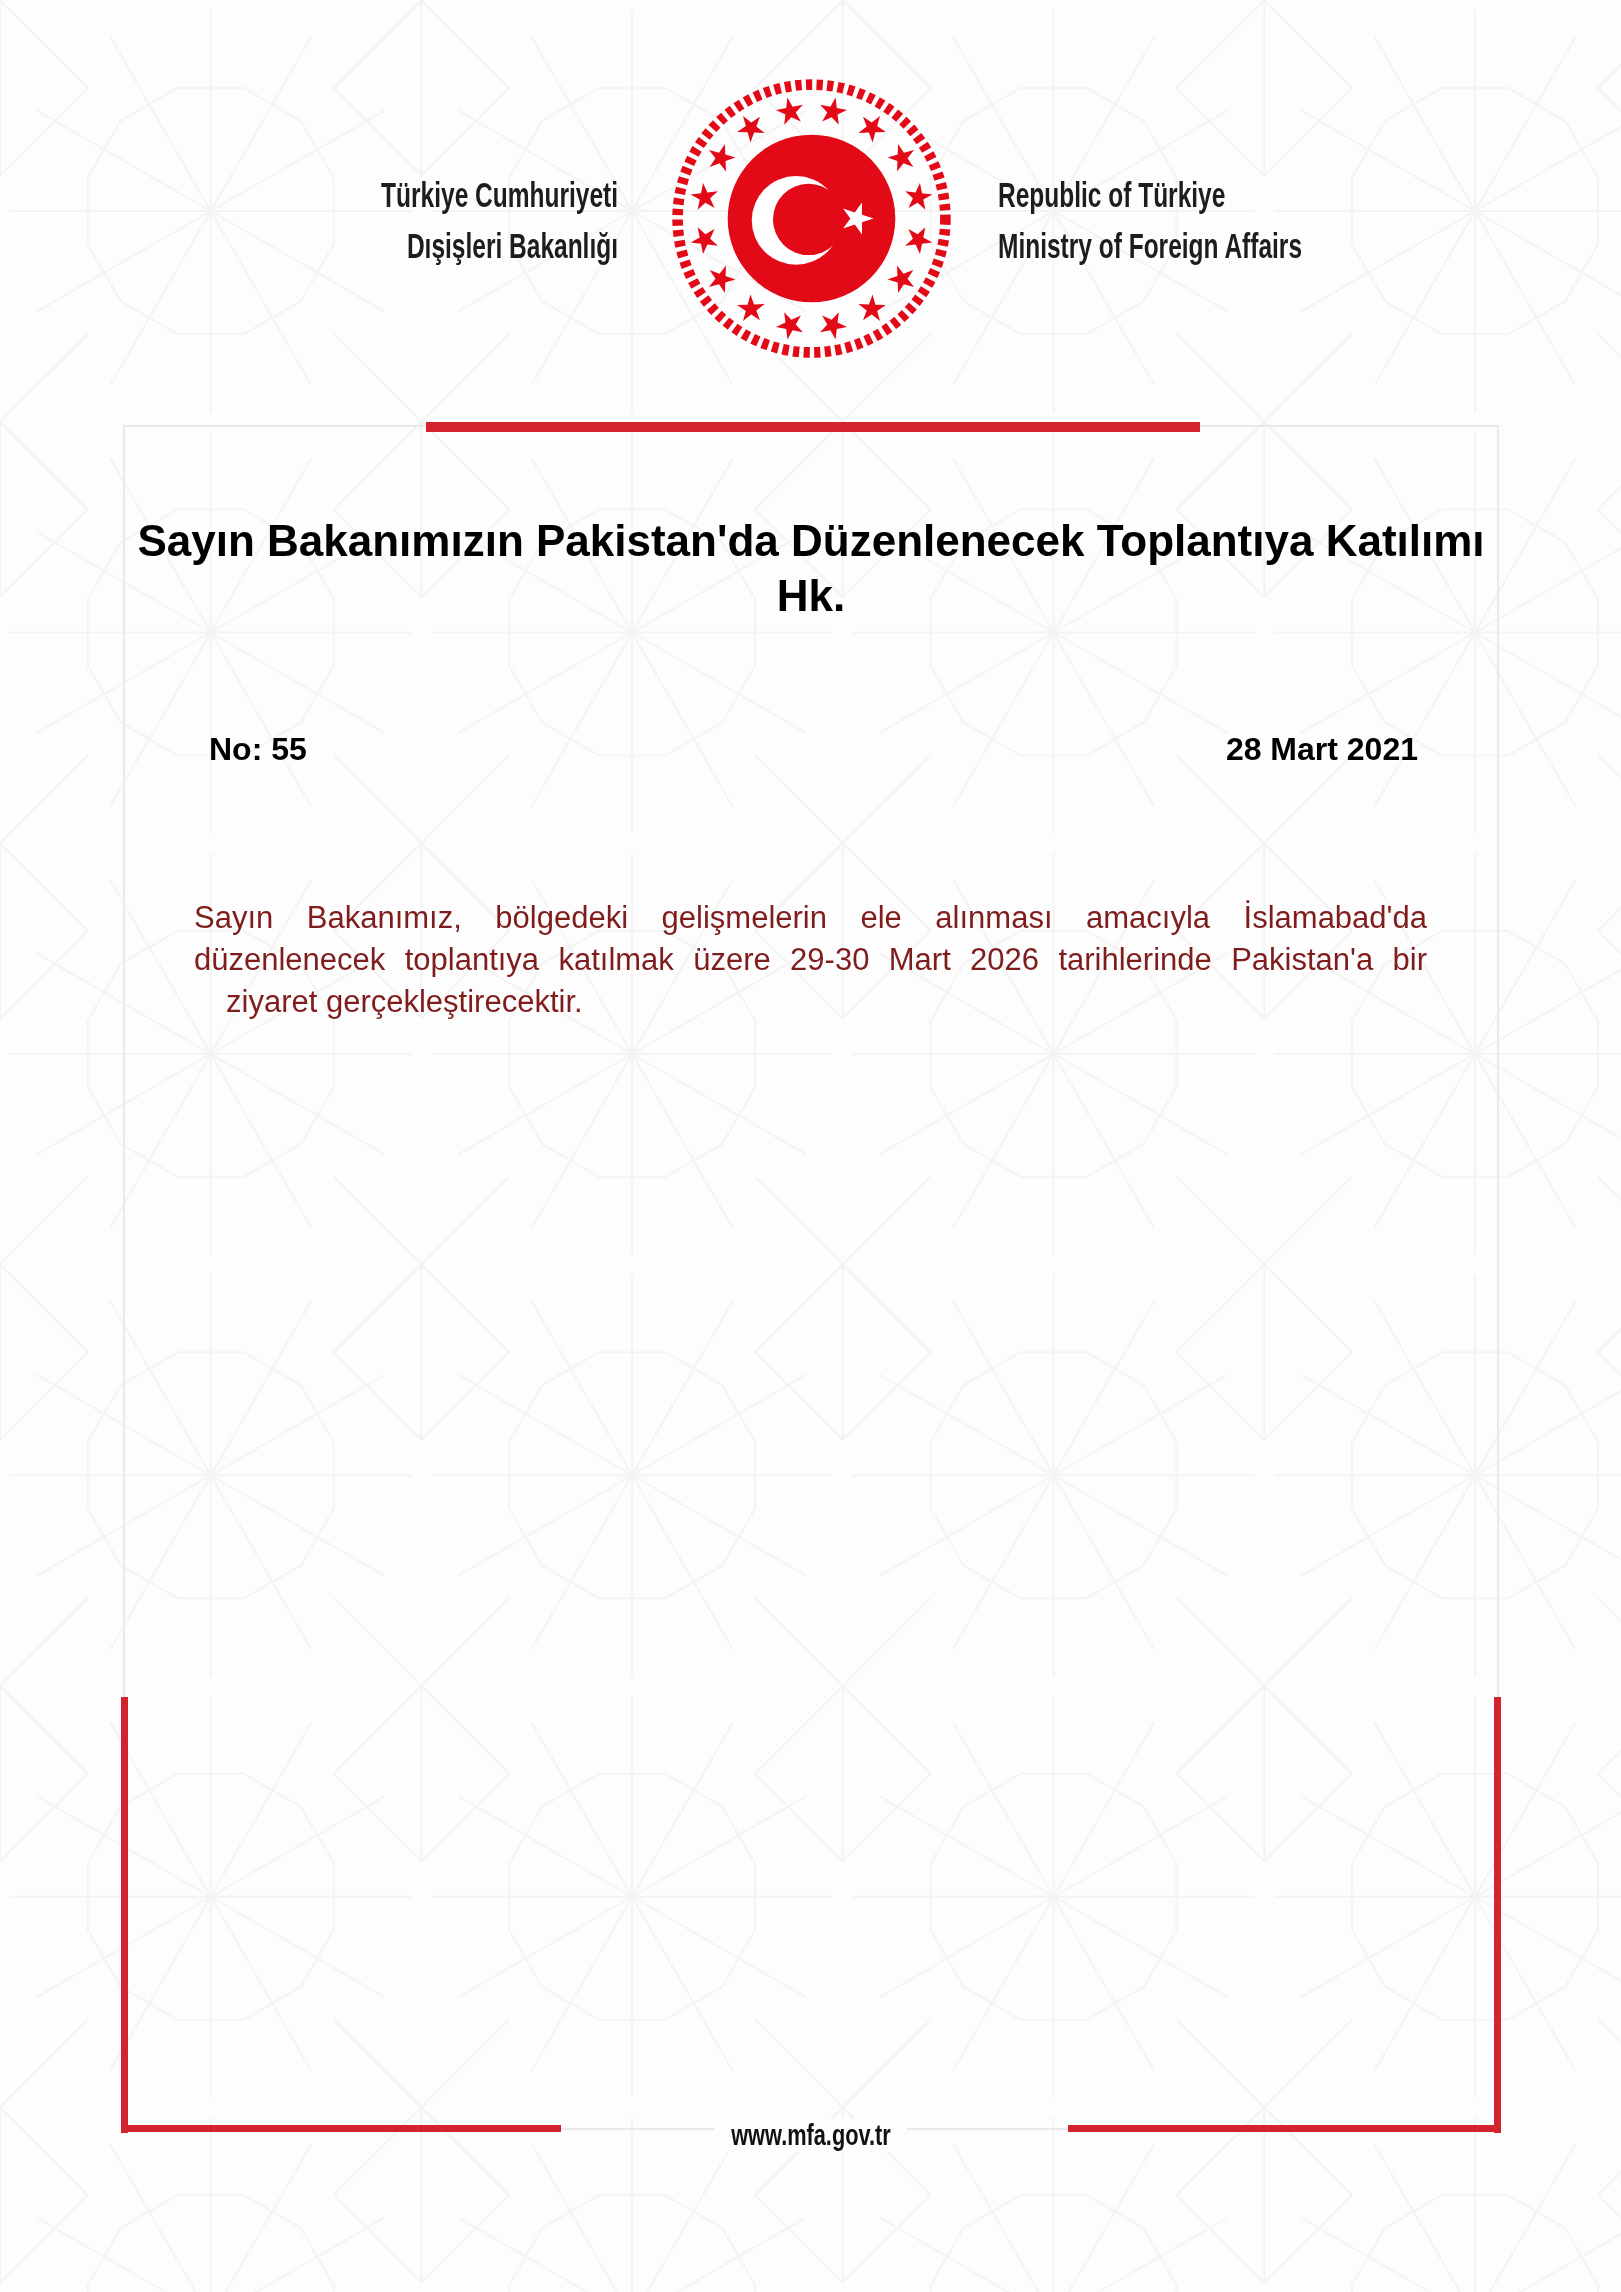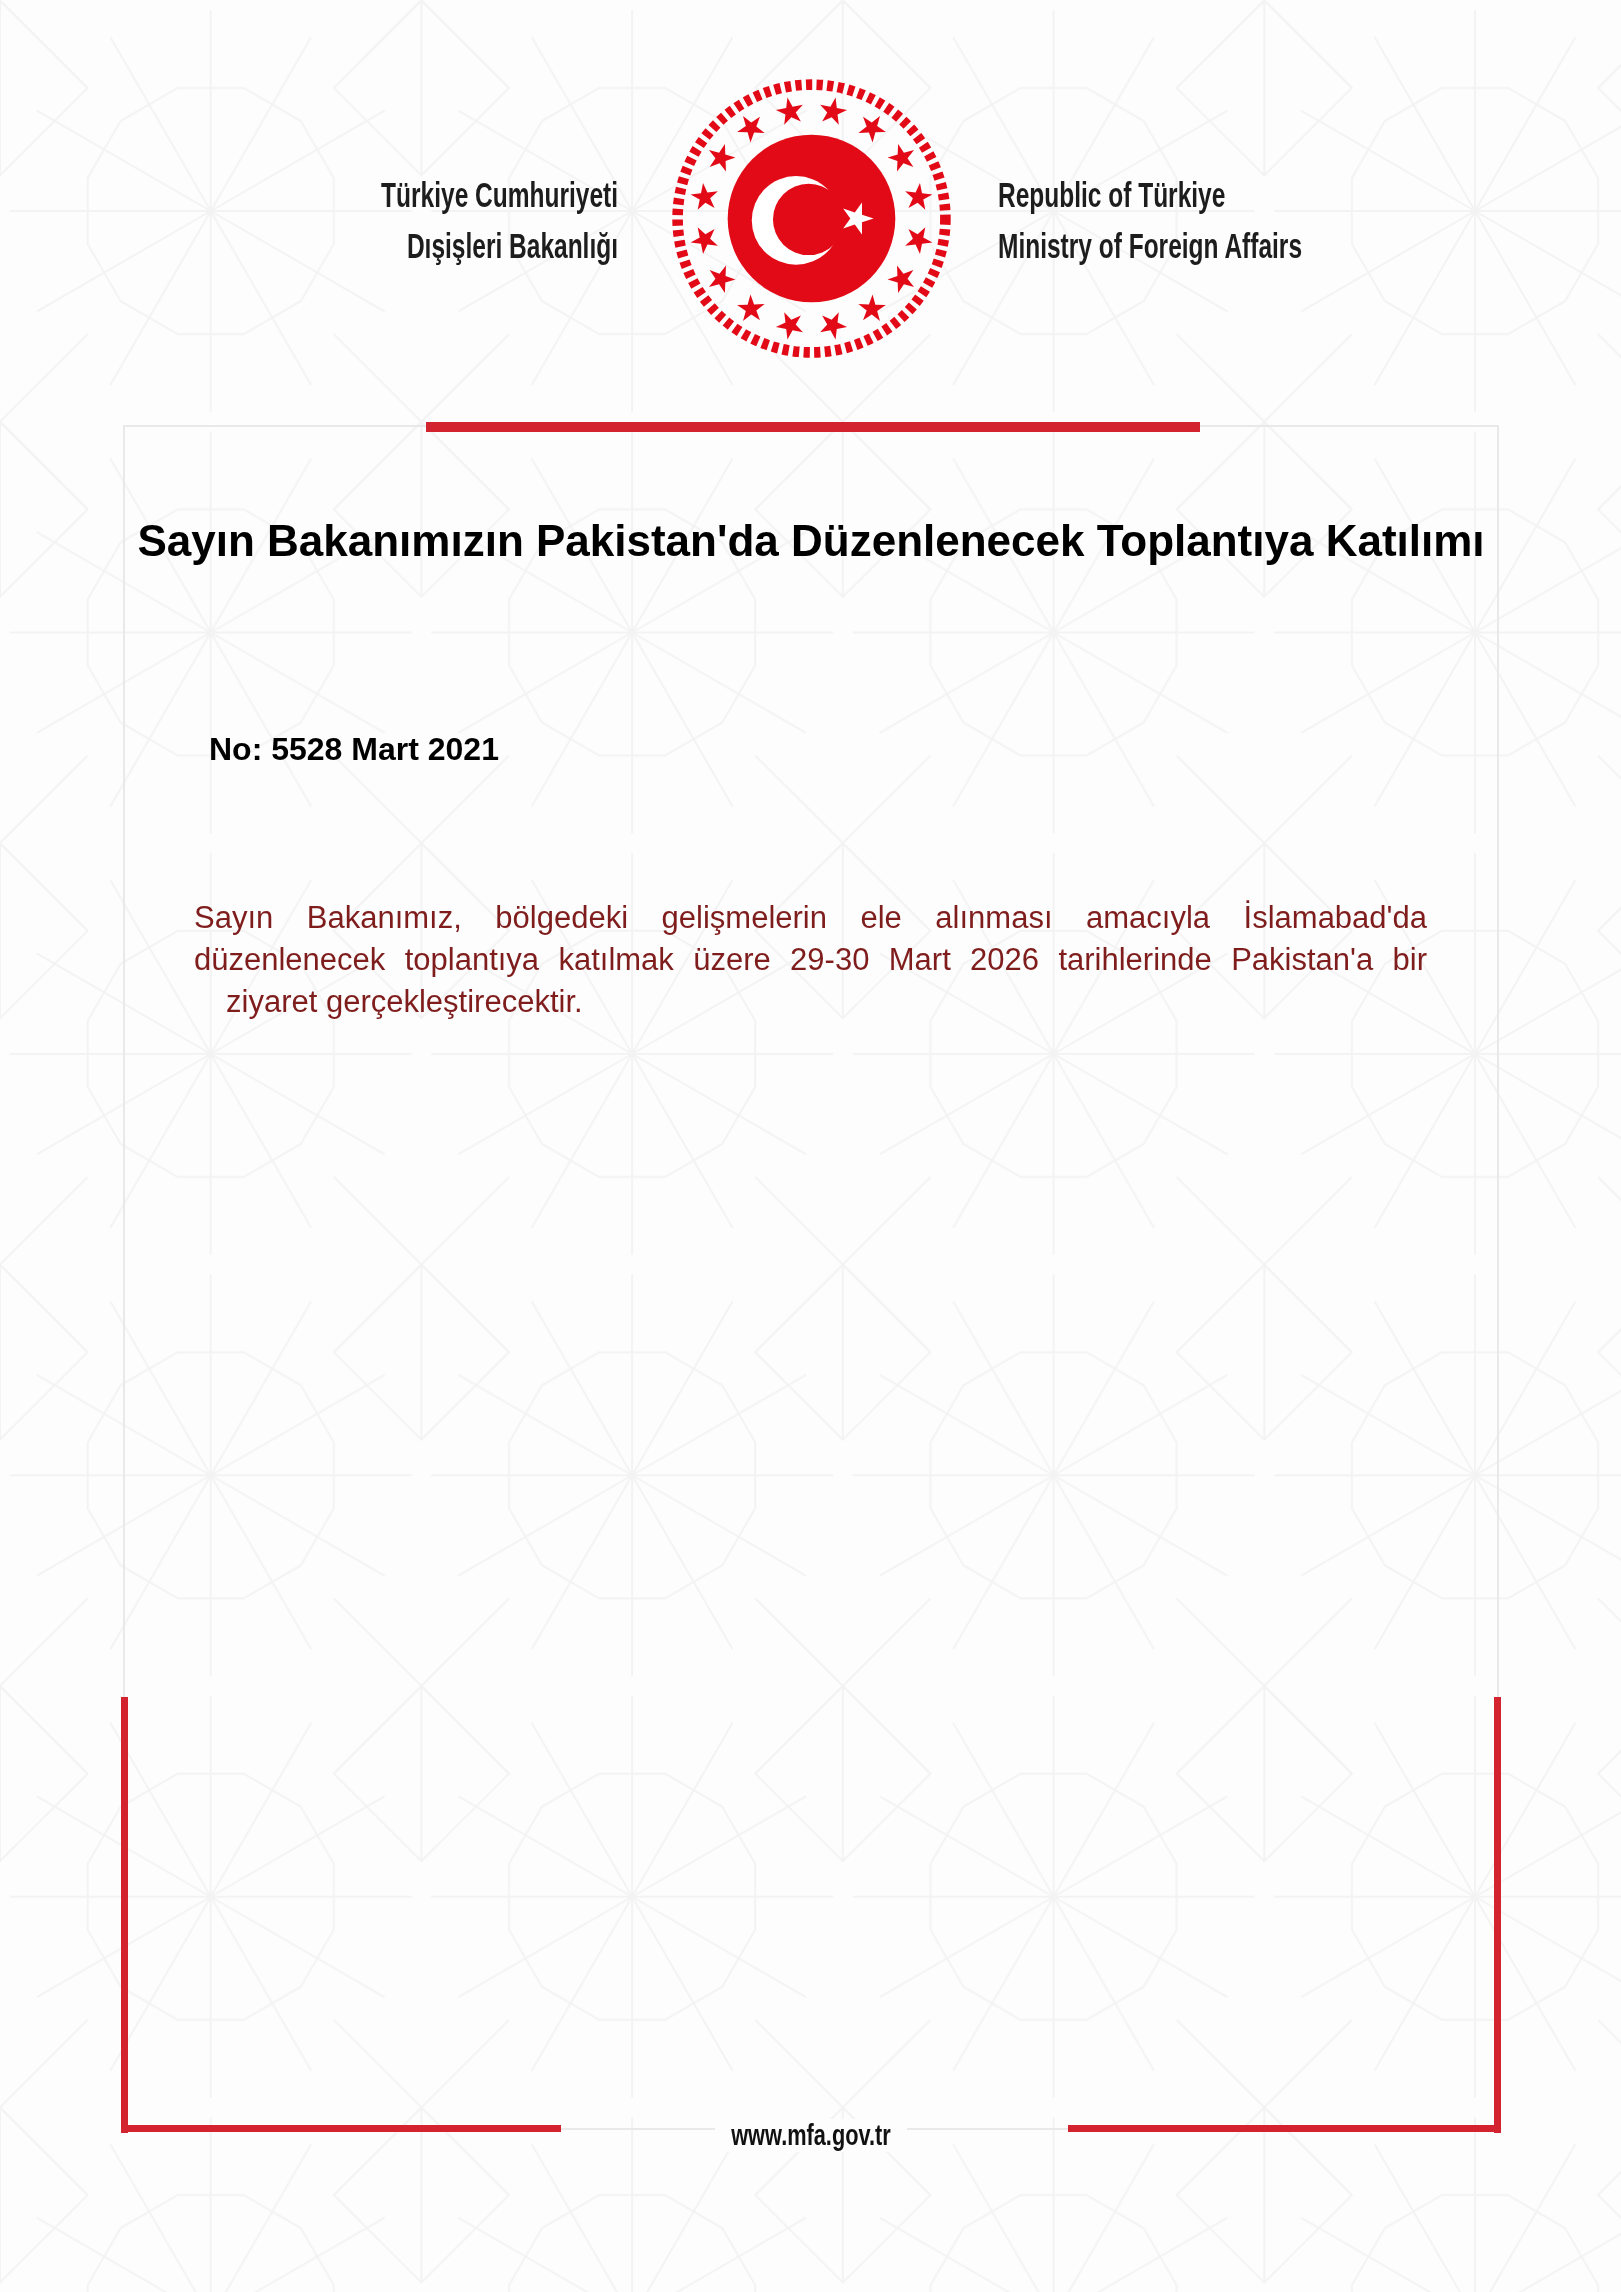--- a/index.html
+++ b/index.html
@@ -37,21 +37,21 @@
   .bottom-red-left{left:121px;top:2125px;width:440px;height:6.9px;}
   .bottom-red-right{left:1068px;top:2125px;width:432px;height:6.9px;}
 
   
   .title{
     left:123px;top:513px;width:1376px;text-align:center;
     font-size:44px;font-weight:bold;line-height:55px;color:#000;
   }
   .meta-row{
     left:209px;top:731px;width:1209px;
-    display:flex;align-items:baseline;
+    display:flex;justify-content:space-between;align-items:baseline;
     font-size:32px;font-weight:bold;
   }
   .body-text{
     left:194px;top:897px;width:1233px;
     font-size:31px;line-height:42px;color:#7f1d1d;
   }
   .body-line{text-align:justify;text-align-last:justify;}
   .body-line:last-child{text-align-last:left;margin-left:32px;}
 
   
@@ -141,20 +141,21 @@
 
 <div class="layer frame"></div>
 <div class="layer red bar-top"></div>
 <div class="layer red side-red-left"></div>
 <div class="layer red side-red-right"></div>
 <div class="layer red bottom-red-left"></div>
 <div class="layer red bottom-red-right"></div>
 
 <div class="layer title">
   <div>Sayın Bakanımızın Pakistan'da Düzenlenecek Toplantıya Katılımı</div>
+  <div>Hk.</div>
 </div>
 
 <div class="layer meta-row">
   <span>No: 55</span>
   <span>28 Mart 2021</span>
 </div>
 
 <div class="layer body-text">
   <div class="body-line">Sayın Bakanımız, bölgedeki gelişmelerin ele alınması amacıyla İslamabad'da</div>
   <div class="body-line">düzenlenecek toplantıya katılmak üzere 29-30 Mart 2026 tarihlerinde Pakistan'a bir</div>

